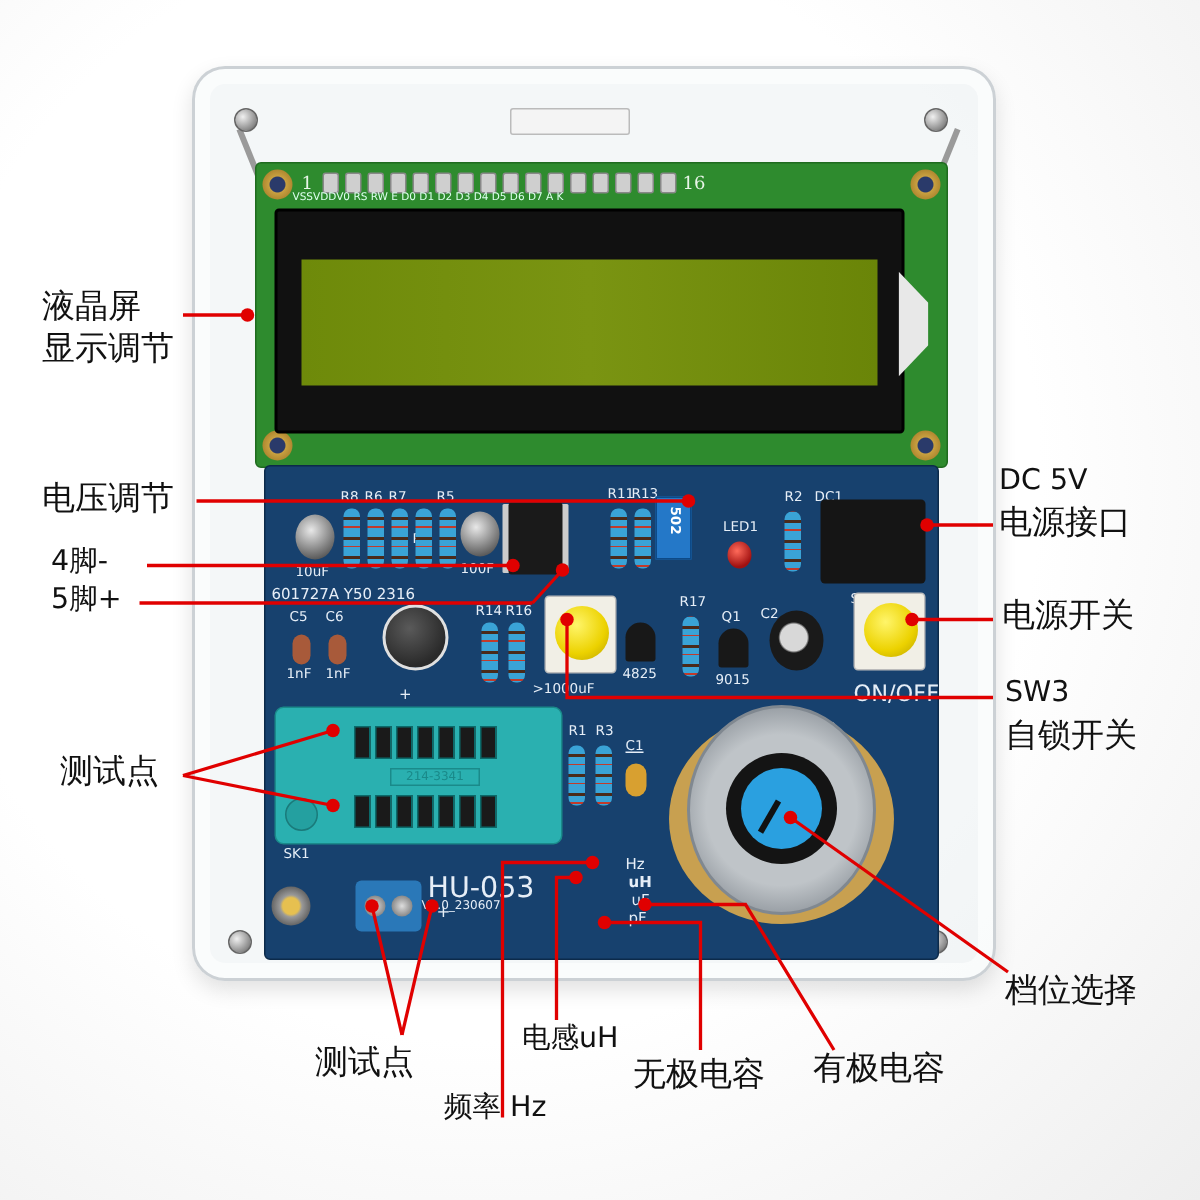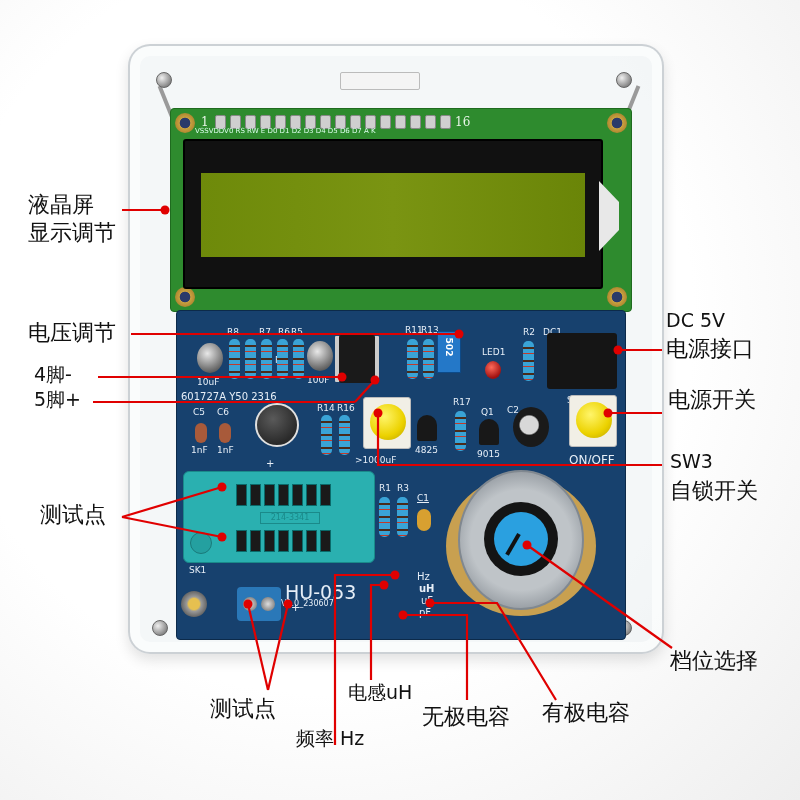--- a/index.html
+++ b/index.html
@@ -134,21 +134,21 @@
     <div class="lcd-bezel">
       <span class="silk" style="left:10px;top:-14px;font-size:7px;color:#dfe;">VSSVDDV0 RS RW E D0 D1 D2 D3 D4 D5 D6 D7 A K</span>
       <div class="lcd-screen"></div>
       <div class="lcd-ribbon"></div>
     </div>
   </div>
 
   <div class="pcb">
 
     <span class="silk" style="left:50px;top:16px;">R8</span>
-    <span class="silk" style="left:66px;top:16px;margin-left:35px;">R6</span>
+    <span class="silk" style="left:66px;top:16px;">R6</span>
     <span class="silk" style="left:82px;top:16px;">R7</span>
     <span class="silk" style="left:98px;top:16px;margin-top:28px;">R4</span>
     <span class="silk" style="left:114px;top:16px;">R5</span>
     <div class="resistor" style="left:52px;top:28px;"></div>
     <div class="resistor" style="left:68px;top:28px;"></div>
     <div class="resistor" style="left:84px;top:28px;"></div>
     <div class="resistor" style="left:100px;top:28px;"></div>
     <div class="resistor" style="left:116px;top:28px;"></div>
     <div class="cap-e" style="left:20px;top:32px;"></div>
     <span class="silk" style="left:20px;top:66px;">10uF</span>
@@ -196,21 +196,21 @@
     <div class="resistor" style="left:278px;top:100px;"></div>
     <span class="silk" style="left:304px;top:96px;">Q1</span>
     <div class="transistor" style="left:302px;top:108px;"></div>
     <span class="silk" style="left:300px;top:138px;">9015</span>
     <span class="silk" style="left:330px;top:94px;">C2</span>
     <div class="big-cap" style="left:336px;top:96px;"></div>
     <span class="silk" style="left:390px;top:84px;">SW1</span>
     <div class="button-base" style="left:392px;top:84px;">
       <div class="button-cap"></div>
     </div>
-    <span class="silk" style="left:392px;top:142px;font-size:12px;">ON/OFF</span>
+    <span class="silk" style="left:392px;top:142px;font-size:15px;">ON/OFF</span>
 
     <div class="zif">
       <span class="silk" style="left:82px;top:-14px;font-size:10px;">+</span>
       <div class="zif-row" style="top:12px;">
         <div class="zif-slot"></div>
           <div class="zif-slot"></div>
           <div class="zif-slot"></div>
           <div class="zif-slot"></div>
         <div class="zif-slot"></div>
           <div class="zif-slot"></div>
@@ -302,21 +302,21 @@
   </svg>
 
   <div class="label big" style="left:28px;top:192px;">液晶屏</div>
   <div class="label big" style="left:28px;top:220px;">显示调节</div>
   <div class="label big" style="left:28px;top:320px;">电压调节</div>
   <div class="label mid" style="left:34px;top:364px;">4脚-</div>
   <div class="label mid" style="left:34px;top:389px;">5脚+</div>
 
   <div class="label mid" style="left:666px;top:310px;">DC 5V</div>
   <div class="label big" style="left:666px;top:336px;">电源接口</div>
-  <div class="label big" style="left:668px;top:387px;">电源开关</div>
+  <div class="label big" style="left:668px;top:398px;">电源开关</div>
   <div class="label mid" style="left:670px;top:451px;">SW3</div>
   <div class="label big" style="left:670px;top:478px;">自锁开关</div>
 
   <div class="label big" style="left:40px;top:502px;">测试点</div>
   <div class="label big" style="left:210px;top:696px;">测试点</div>
   <div class="label mid" style="left:296px;top:728px;">频率 Hz</div>
   <div class="label mid" style="left:348px;top:682px;">电感uH</div>
   <div class="label big" style="left:422px;top:704px;">无极电容</div>
   <div class="label big" style="left:542px;top:700px;">有极电容</div>
   <div class="label big" style="left:670px;top:648px;">档位选择</div>

